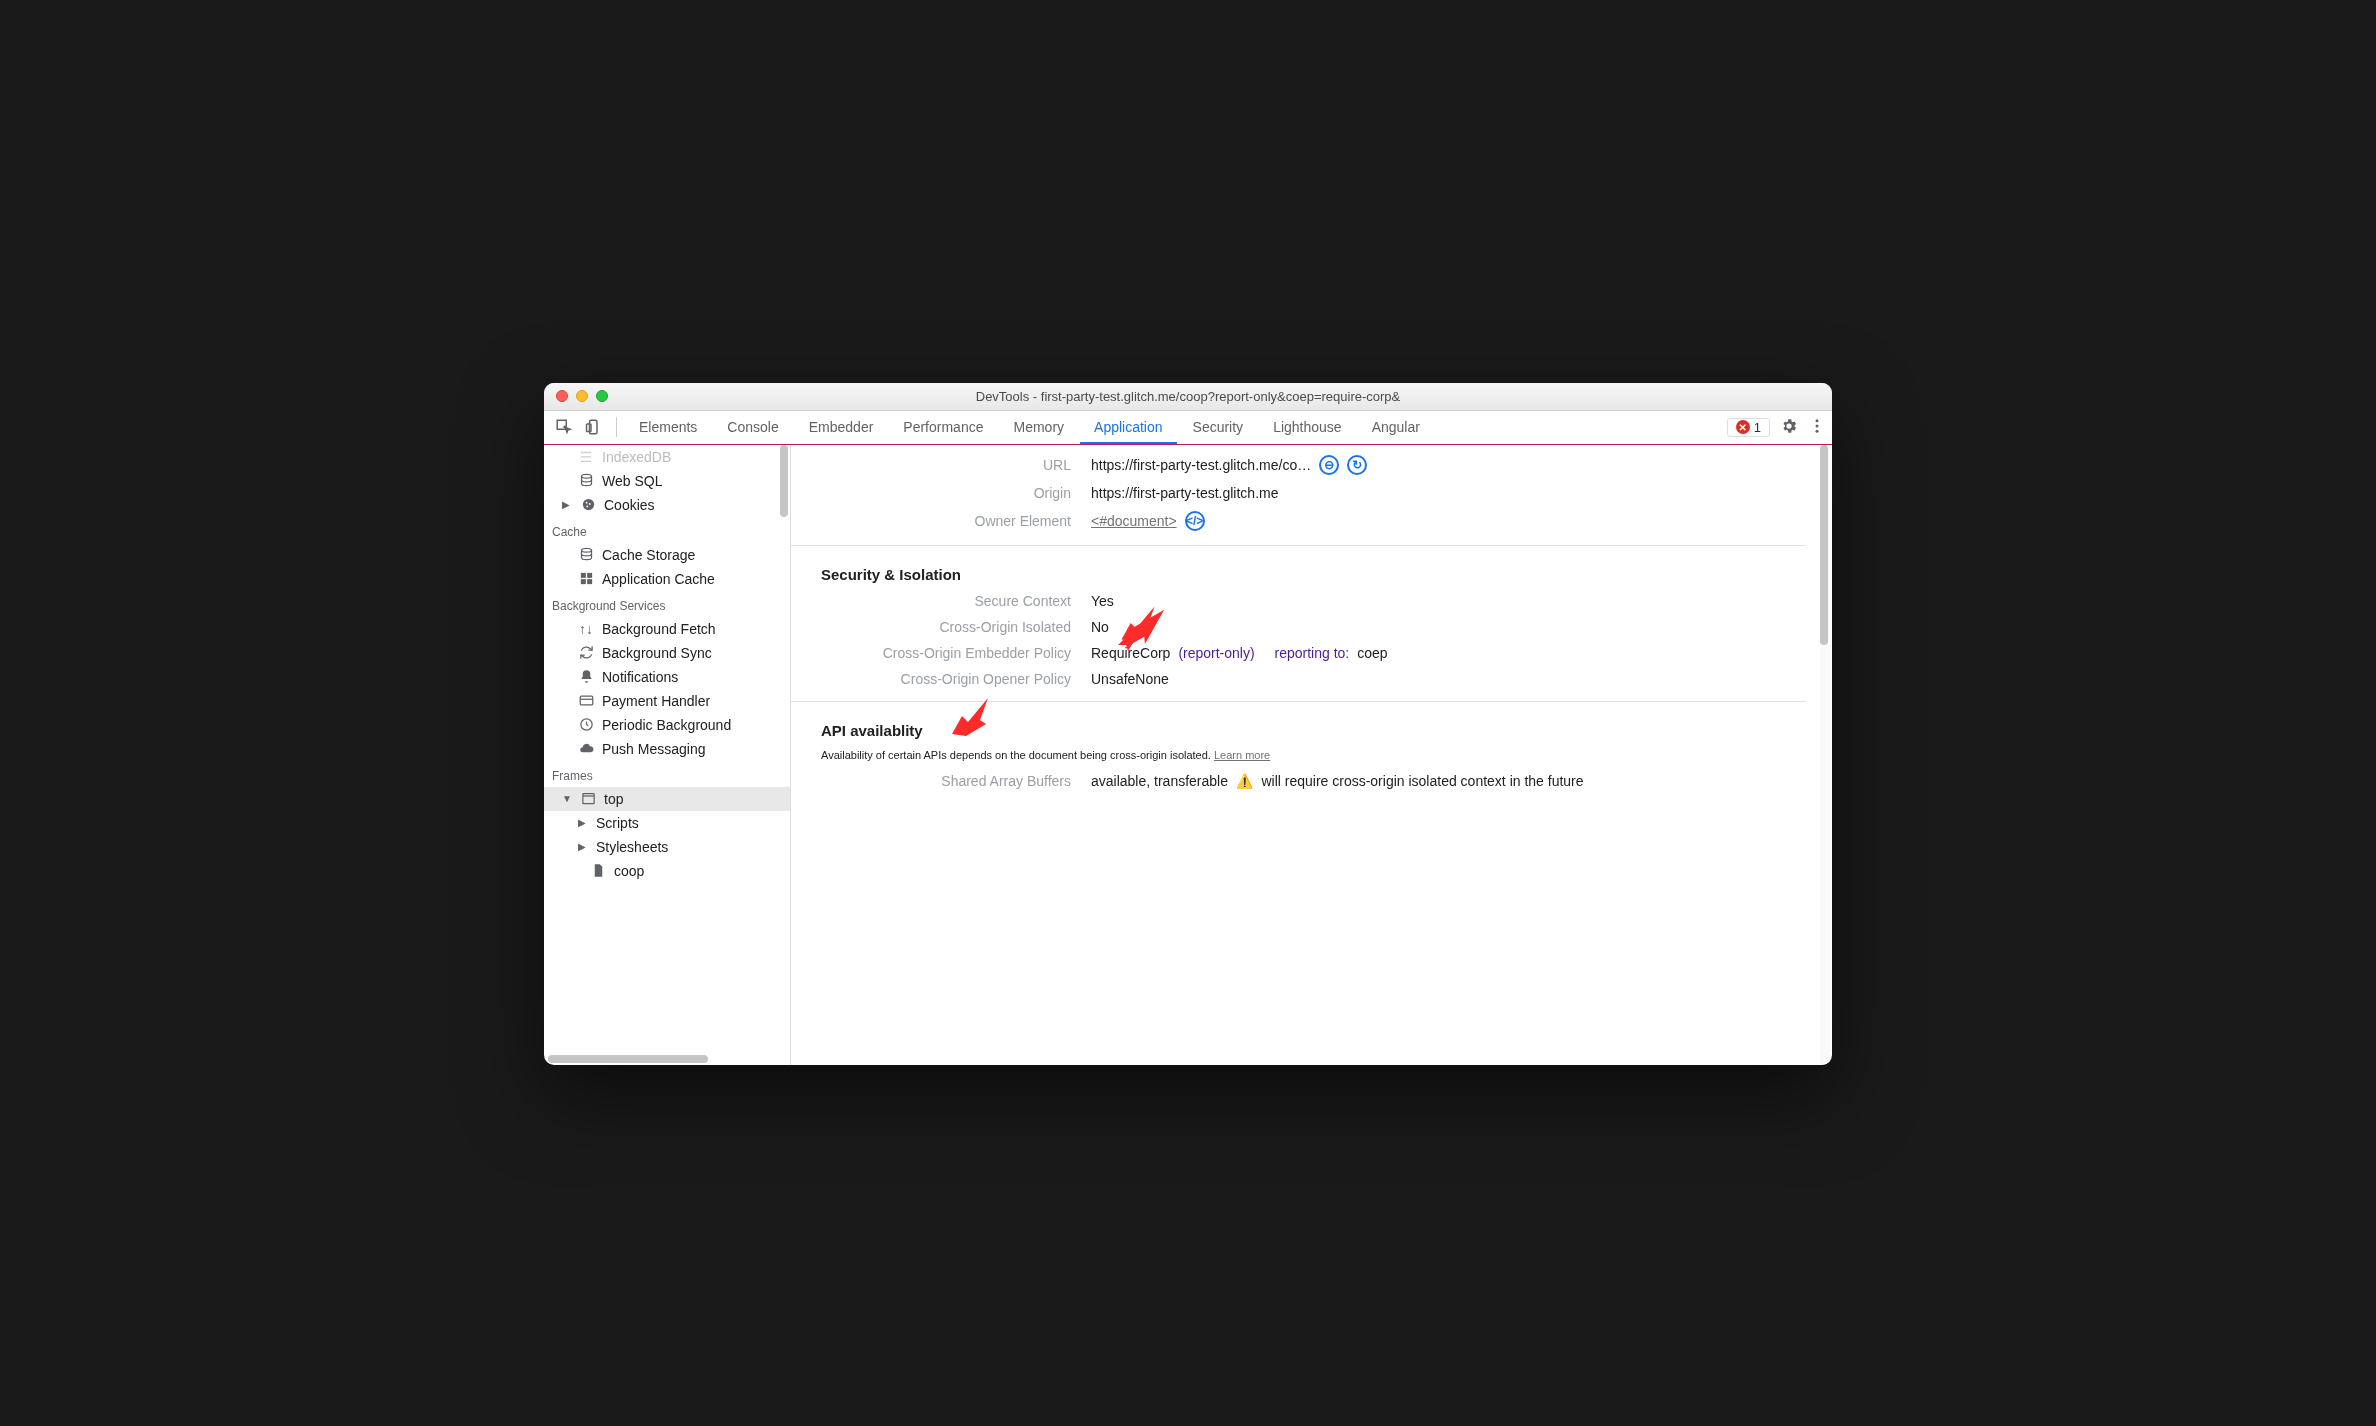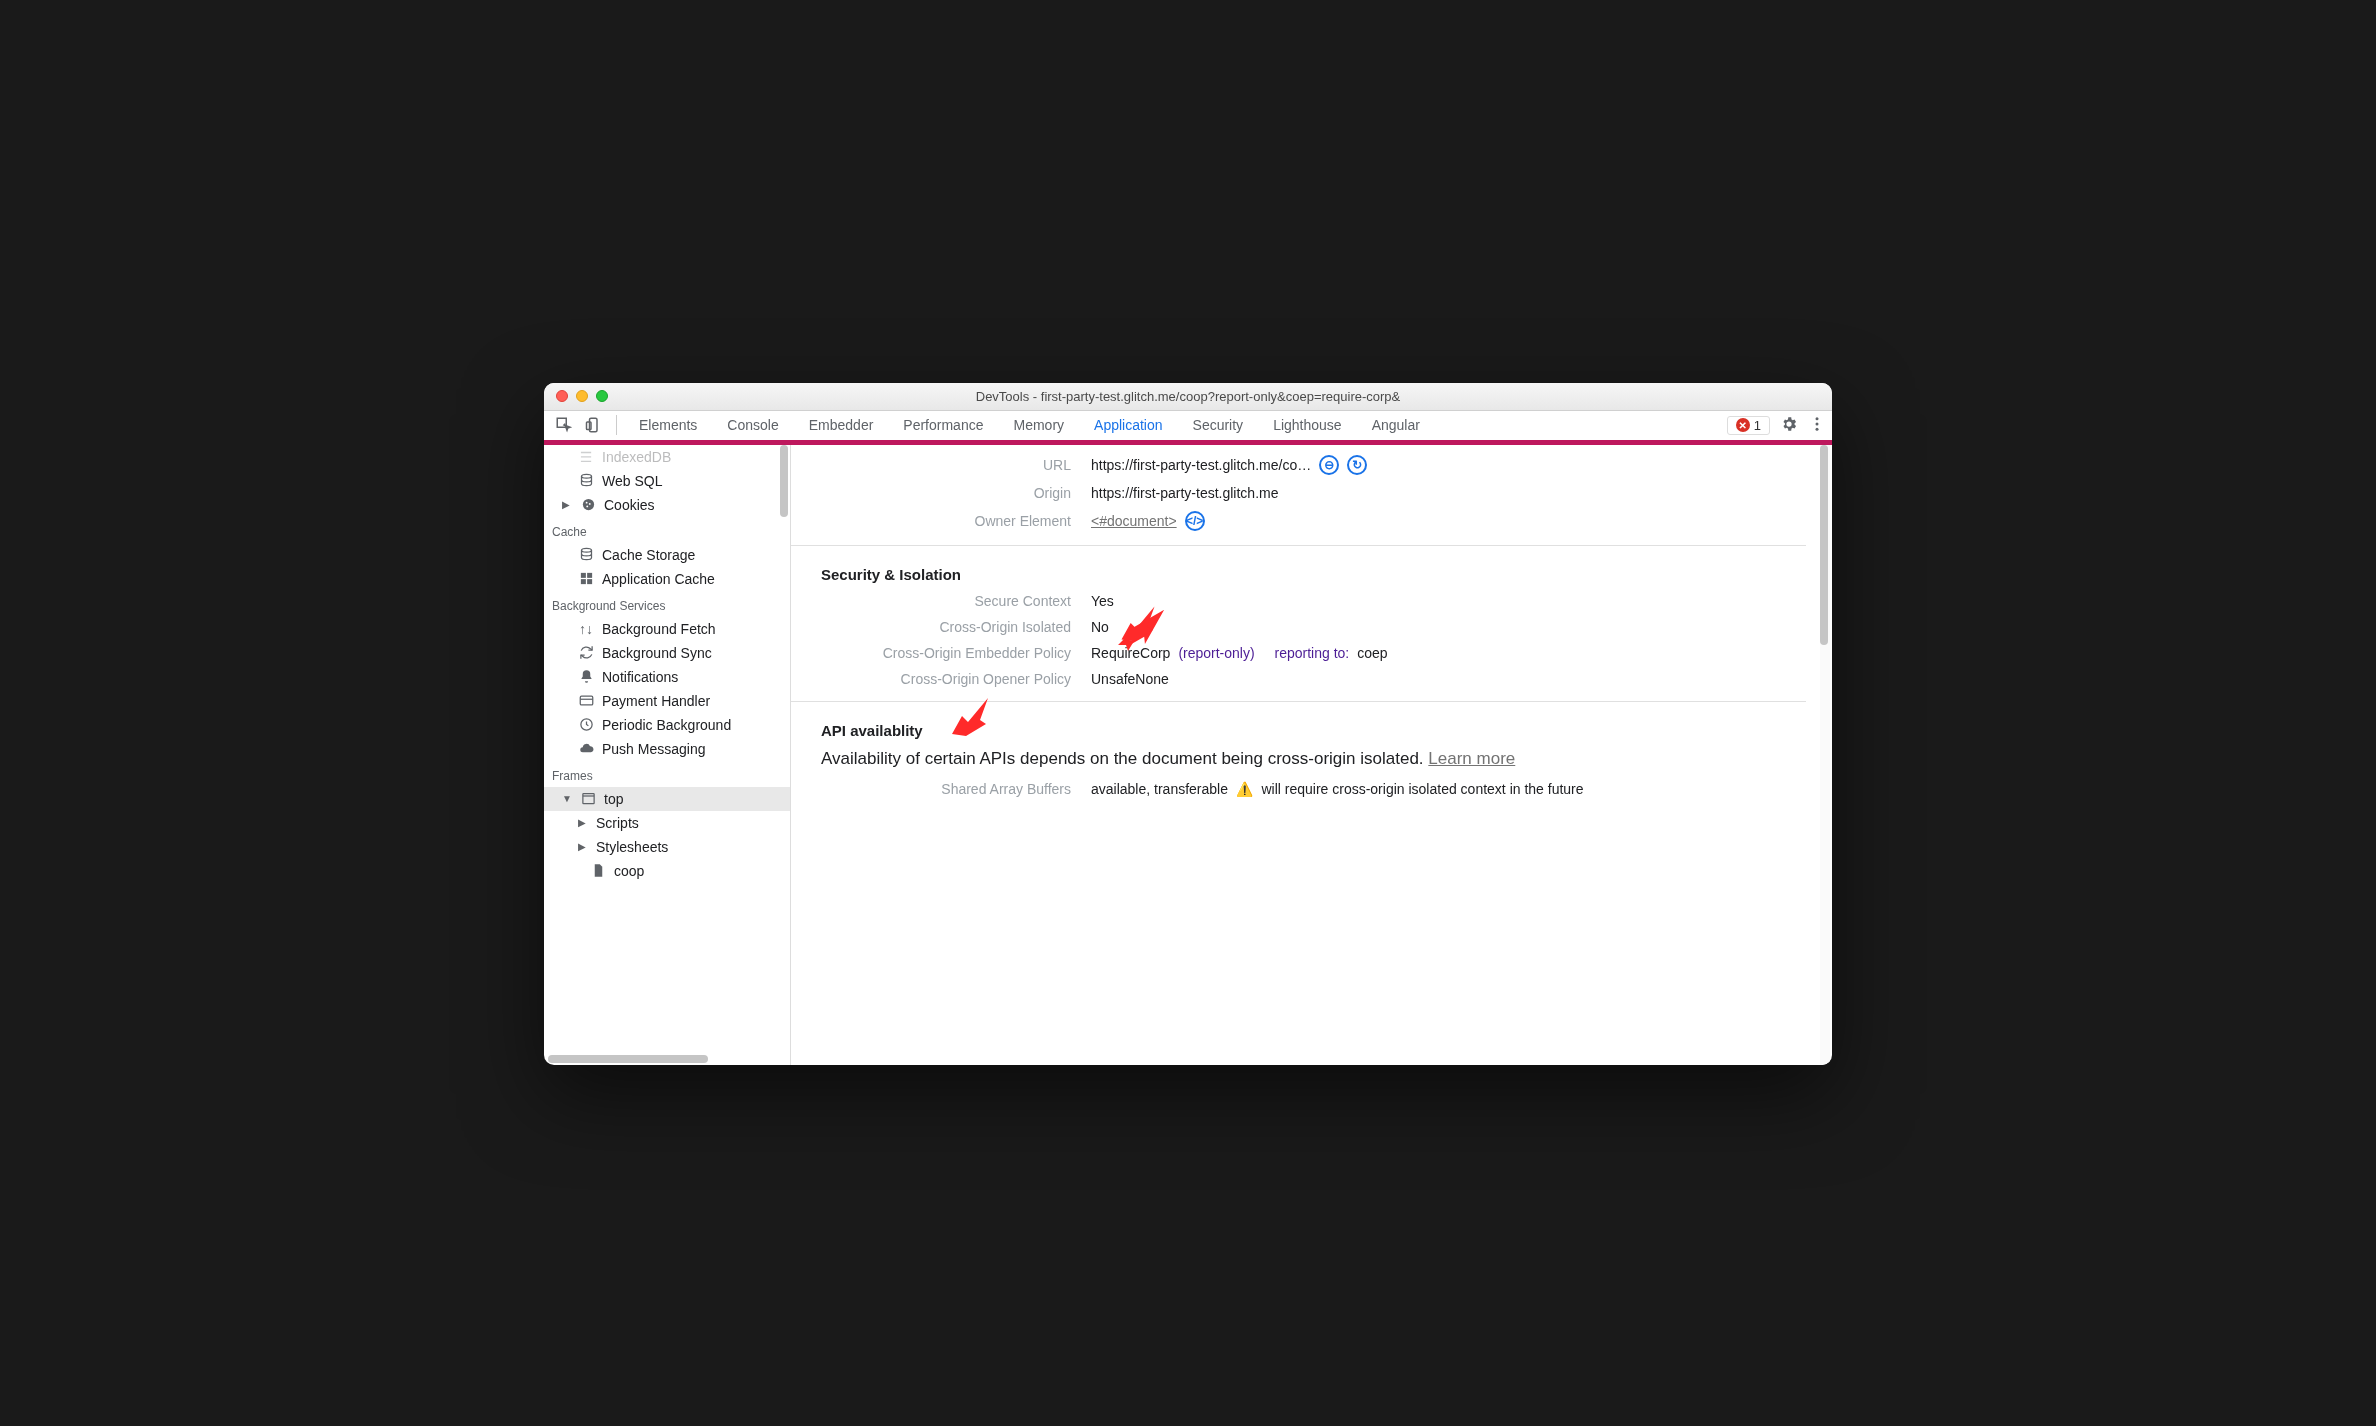--- a/index.html
+++ b/index.html
@@ -30,21 +30,21 @@
     align-items:center;
     position:relative;
   }
   .traffic { display:flex; gap:8px; position:absolute; left:12px; }
   .dot { width:12px; height:12px; border-radius:50%; }
   .dot.red{background:#ff5f57;border:1px solid #e14239;}
   .dot.yellow{background:#febc2e;border:1px solid #e1a11b;}
   .dot.green{background:#28c840;border:1px solid #18a42b;}
   .title { flex:1; text-align:center; font-size:13px; color:#4a4a4a; }
   .tabbar {
-    height: 34px; display:flex; align-items:center; border-bottom:5px solid #be185d;
+    height: 34px; display:flex; align-items:center; border-bottom:1px solid #be185d;
     padding:0 6px; gap:2px; overflow:hidden;
   }
   .inspect-icon, .device-icon {
     width: 28px; height:26px; display:flex;align-items:center;justify-content:center;
     color:#606367;
   }
   .divider { width:1px; height:20px; background:#ccc; margin:0 6px;}
   .tab { padding:0 14px; height:34px; line-height:34px; color:#5f6368; cursor:pointer; font-size:14px;}
   .tab.active { color:#1a73e8; border-bottom:2px solid #1a73e8; }
   .right-controls { margin-left:auto; display:flex;align-items:center;gap:10px;}
@@ -75,21 +75,21 @@
   .pill {
     width:20px;height:20px;border:2px solid #1a73e8;border-radius:50%;
     display:inline-flex;align-items:center;justify-content:center;
     color:#1a73e8;font-size:12px;font-weight:bold;
   }
   .scroll-right { position:absolute; right:2px; top:0; width:10px; height:100%; background:#fafafa; }
   .scroll-thumb { position:absolute; right:2px; top:0; width:8px; height:200px; background:#c5c5c5; border-radius:4px;}
   .sb-scroll { position:absolute; left:247px; margin-left:-11px; top:62px; width:8px; height:72px; background:#c5c5c5; border-radius:4px;}
   .hscroll { position:absolute; bottom:2px; left:4px; width:160px; height:8px; background:#c5c5c5; border-radius:4px;}
   .arrow-annot { position:absolute; pointer-events:none; color:#ff2a2a; }
-  .desc { margin:10px 0 12px 30px; font-size:17px;}
+  .desc { margin:10px 0 12px 30px; font-size:11px;}
 </style>
 </head>
 <body>
 
 <div class="mac-window">
 
   <div class="titlebar">
     <div class="traffic">
       <div class="dot red"></div>
       <div class="dot yellow"></div>

